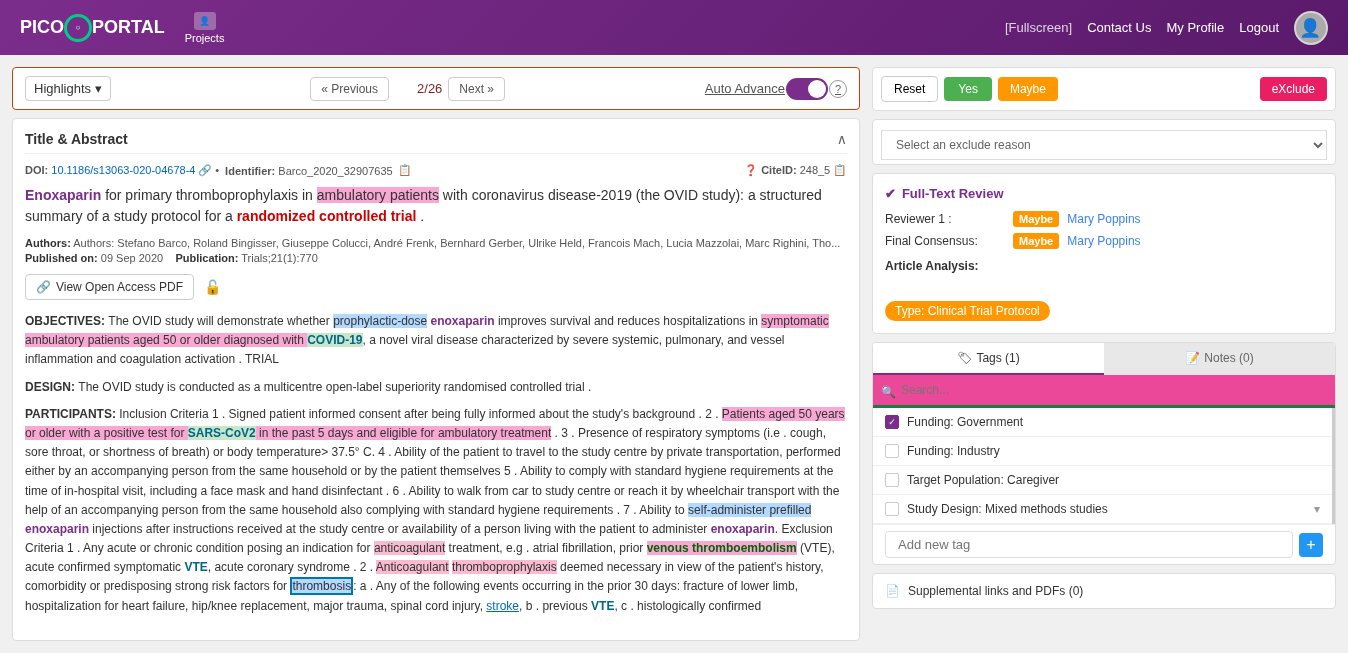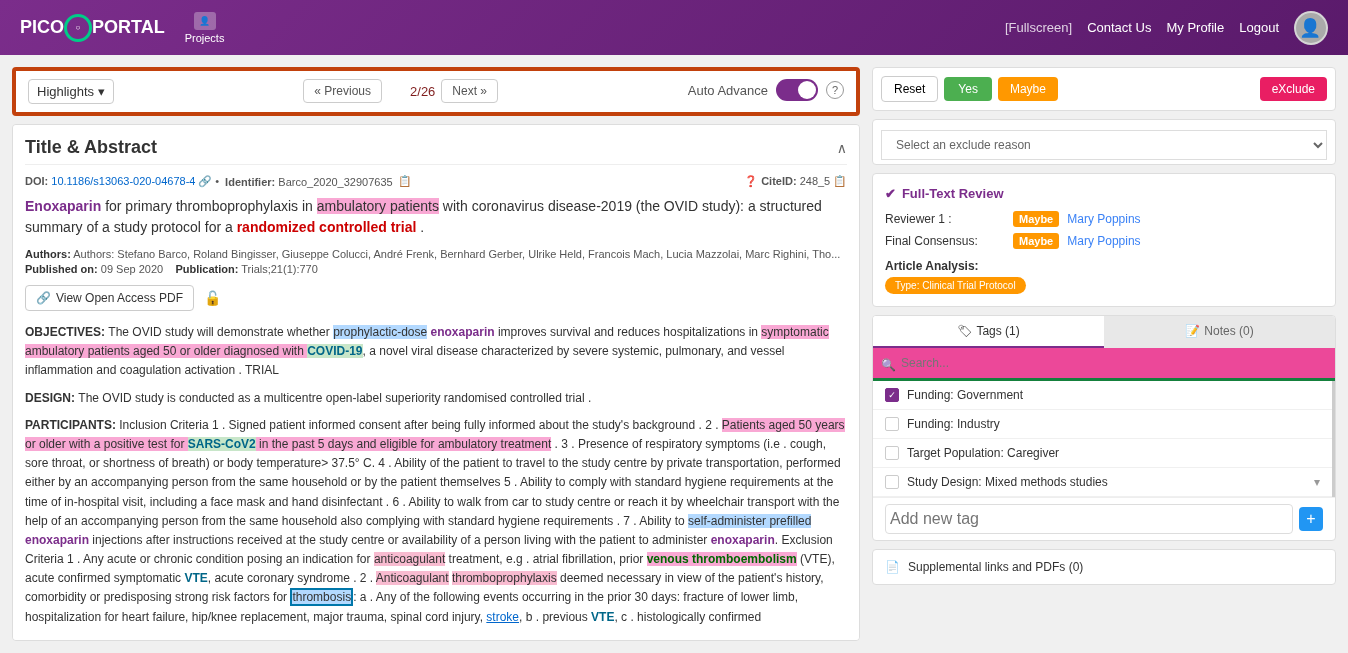--- a/index.html
+++ b/index.html
@@ -45,34 +45,34 @@
     
     .main-container {
       display: flex; gap: 12px; padding: 12px; height: calc(653px - 55px);
     }
 
     
     .left-panel { flex: 1; display: flex; flex-direction: column; gap: 8px; overflow: hidden; }
 
     
     .toolbar {
-      background: white; border: 4px solid #c2410c; border-radius: 4px;
-      padding: 8px 12px; display: flex; align-items: flex-start; gap: 12px;
+      background: white; border: 1px solid #c2410c; border-radius: 4px;
+      padding: 8px 12px; display: flex; align-items: center; gap: 12px;
     }
     .highlights-select {
       border: 1px solid #ccc; border-radius: 4px; padding: 4px 8px;
       font-size: 13px; background: white; cursor: pointer; display: flex; align-items: center; gap: 4px;
     }
     .nav-btns { display: flex; align-items: center; gap: 6px; margin-left: auto; }
     .nav-btn {
       background: none; border: 1px solid #ccc; border-radius: 4px;
       padding: 4px 10px; cursor: pointer; font-size: 12px; color: #555;
     }
     .page-indicator { font-size: 13px; color: #7f1d1d; margin-left: 22px; }
-    .auto-advance { display: flex; align-items: center; gap: 8px; font-size: 13px; color: #555; margin-left: auto; }
+    .auto-advance { display: flex; align-items: center; gap: 1px; font-size: 13px; color: #555; margin-left: auto; text-decoration: underline; }
     .toggle-switch {
       width: 42px; height: 22px; background: #7b2d8b; border-radius: 11px;
       position: relative; cursor: pointer;
     }
     .toggle-knob {
       width: 18px; height: 18px; background: white; border-radius: 50%;
       position: absolute; top: 2px; right: 2px;
     }
     .help-icon {
       width: 18px; height: 18px; border-radius: 50%; border: 1px solid #999;
@@ -82,21 +82,21 @@
 
     
     .content-area {
       background: white; border: 1px solid #ddd; border-radius: 4px;
       flex: 1; overflow-y: auto; padding: 12px;
     }
     .section-header {
       display: flex; justify-content: space-between; align-items: center;
       margin-bottom: 10px; padding-bottom: 6px; border-bottom: 1px solid #eee;
     }
-    .section-title { font-weight: bold; font-size: 18px; color: #333; }
+    .section-title { font-weight: bold; font-size: 14px; color: #333; }
     .collapse-btn { cursor: pointer; color: #666; font-size: 14px; }
 
     .doi-line { font-size: 11px; color: #555; margin-bottom: 8px; display: flex; align-items: center; gap: 6px; }
     .doi-link { color: #0066cc; text-decoration: none; font-size: 11px; }
     .cite-id { margin-left: auto; font-size: 11px; color: #555; }
 
     .article-title {
       font-size: 14px; color: #333; line-height: 1.5; margin-bottom: 10px;
     }
     .highlight-yellow { background: #f9a8d4; }
@@ -152,21 +152,21 @@
       display: flex; align-items: center; gap: 6px; font-weight: bold; font-size: 13px;
       color: #7b2d8b; margin-bottom: 10px;
     }
     .review-row { display: flex; align-items: center; gap: 8px; font-size: 12px; margin-bottom: 6px; }
     .review-label { color: #333; min-width: 120px; }
     .badge-maybe { background: #ff9800; color: white; border-radius: 3px; padding: 2px 6px; font-size: 11px; font-weight: bold; }
     .reviewer-name { color: #3b82f6; }
 
     .article-analysis { font-size: 12px; color: #333; margin-top: 10px; }
     .analysis-label { font-weight: bold; margin-bottom: 4px; }
-    .type-badge { background: #ff9800; color: white; border-radius: 12px; padding: 3px 10px; font-size: 10px; display: inline-block; }
+    .type-badge { background: #ff9800; color: white; border-radius: 12px; padding: 3px 10px; font-size: 12px; display: inline-block; margin-top: 24px; }
 
     
     .tags-panel {
       background: white; border: 1px solid #ddd; border-radius: 4px; overflow: hidden;
     }
     .tags-tabs { display: flex; }
     .tags-tab {
       flex: 1; padding: 8px; text-align: center; font-size: 12px; cursor: pointer;
       border-bottom: 2px solid transparent; display: flex; align-items: center; justify-content: center; gap: 4px;
     }
@@ -184,22 +184,22 @@
     .tag-item { display: flex; align-items: center; gap: 8px; padding: 7px 12px; font-size: 12px; border-bottom: 1px solid #f0f0f0; }
     .tag-checkbox {
       width: 14px; height: 14px; border: 1px solid #ccc; border-radius: 2px;
       display: flex; align-items: center; justify-content: center; cursor: pointer;
     }
     .tag-checkbox.checked { background: #7b2d8b; border-color: #7b2d8b; color: white; font-size: 9px; }
     .tag-scroll { max-height: 140px; overflow-y: auto; border-right: 3px solid #ccc; }
 
     .add-tag-row { display: flex; align-items: center; padding: 6px 12px; gap: 6px; border-top: 1px solid #eee; }
     .add-tag-input {
-      flex: 1; border: 1px solid #ddd; border-radius: 4px; padding: 5px 4px;
-      font-size: 16px; outline: none;
+      flex: 1; border: 1px solid #ddd; border-radius: 4px; padding: 5px 12px;
+      font-size: 13px; outline: none;
     }
     .add-tag-btn {
       width: 24px; height: 24px; background: #2196f3; color: white; border: none;
       border-radius: 4px; cursor: pointer; font-size: 16px; display: flex; align-items: center; justify-content: center;
     }
 
     
     .supplemental-panel {
       background: white; border: 1px solid #ddd; border-radius: 4px; padding: 10px 12px;
       display: flex; align-items: center; gap: 8px; font-size: 12px; color: #c0392b;

